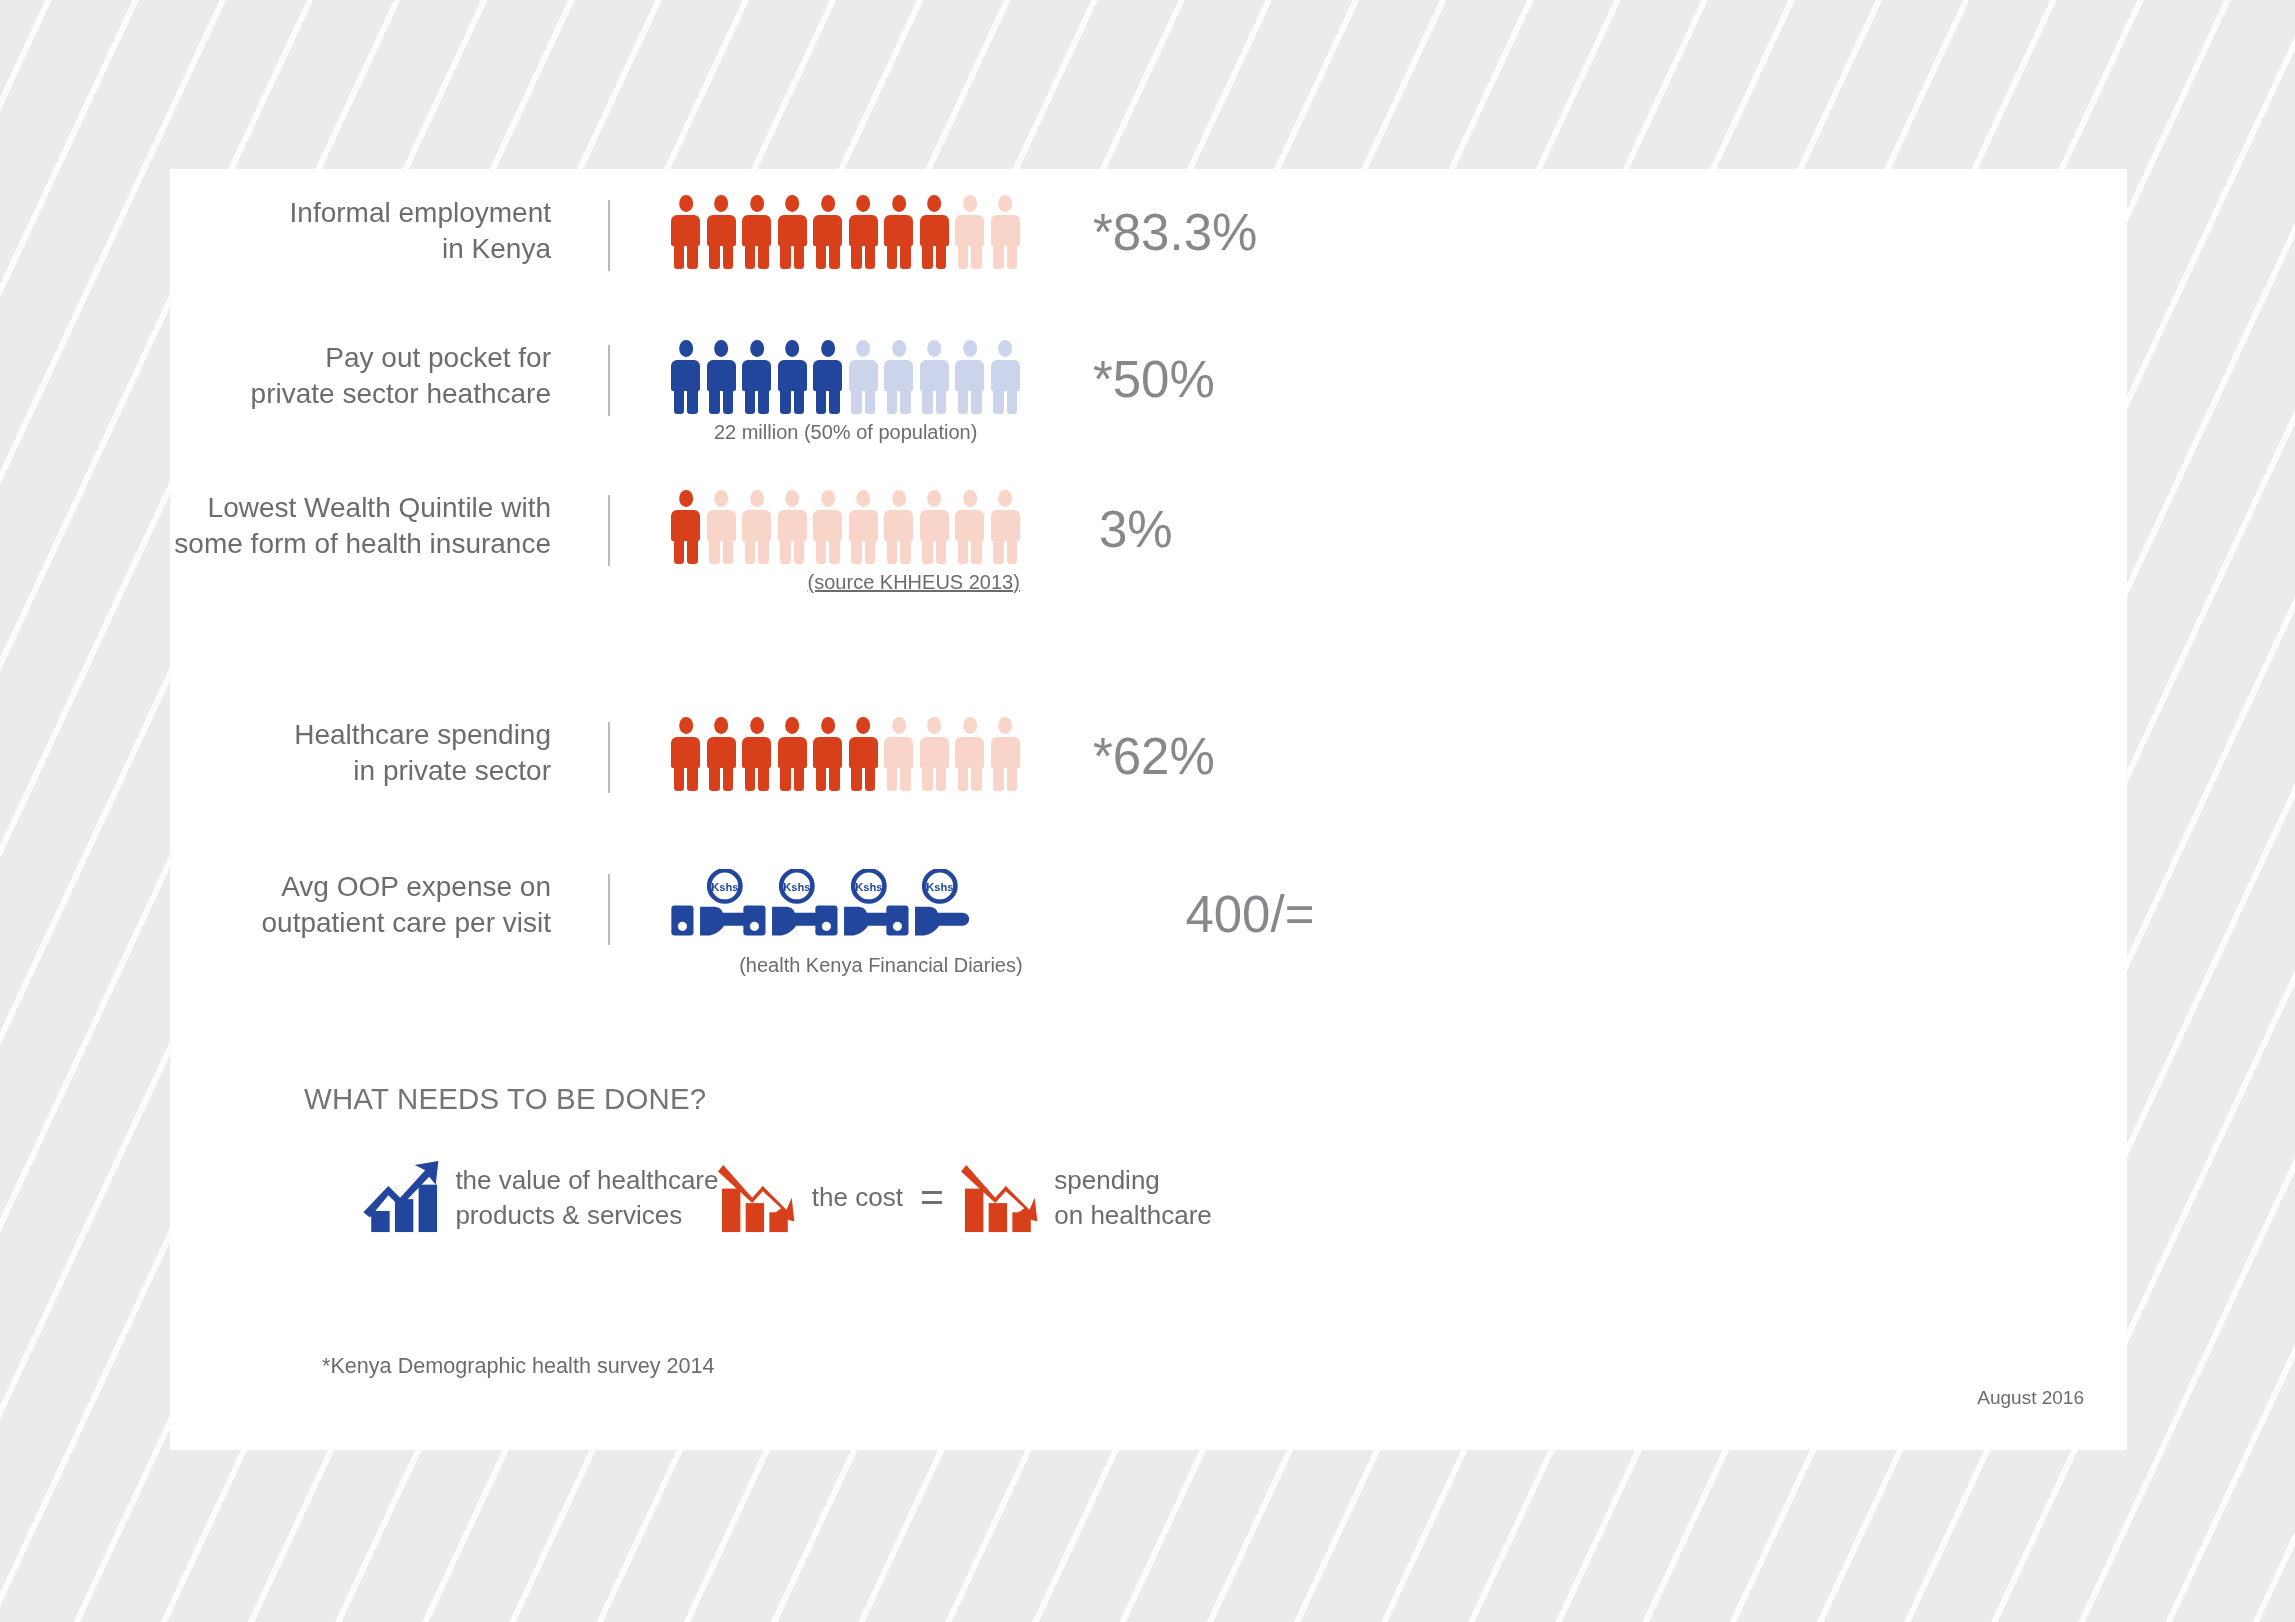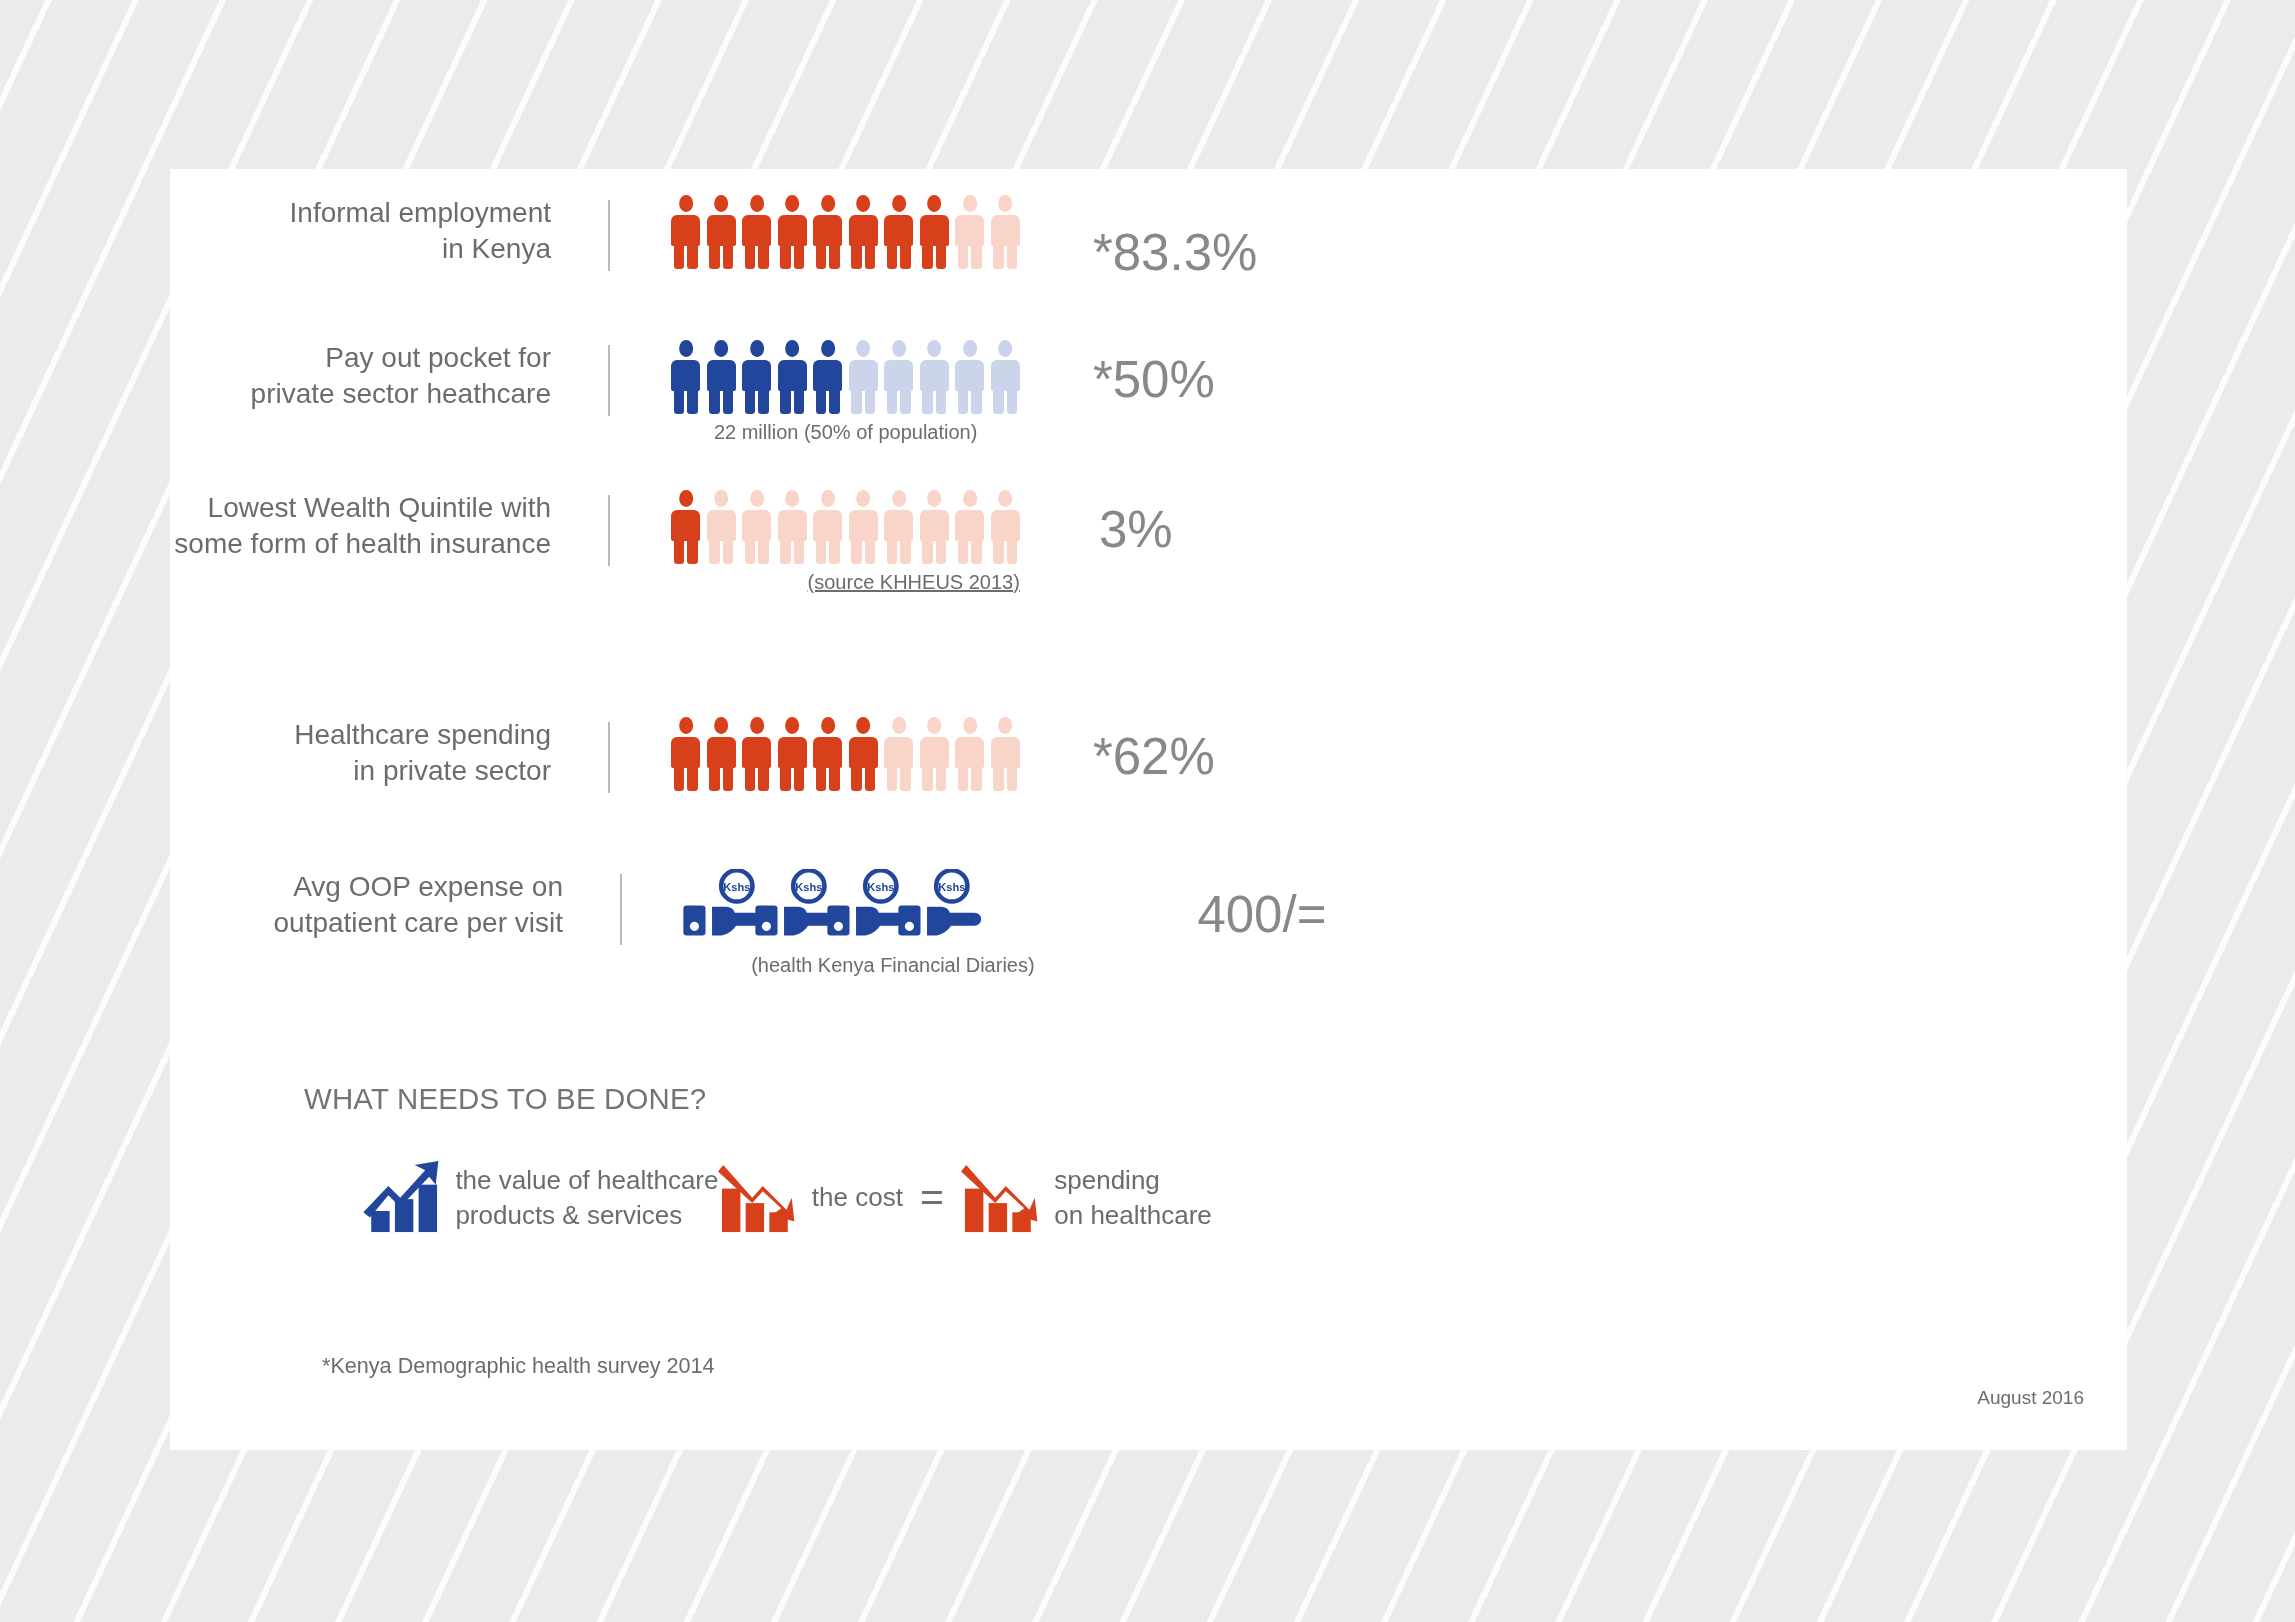--- a/index.html
+++ b/index.html
@@ -248,21 +248,21 @@
             <i class="leg-r"></i>
           </span>
         <span class="person" style="color:#f8d5c8">
             <i class="head"></i>
             <i class="body"></i>
             <i class="leg-l"></i>
             <i class="leg-r"></i>
           </span>
       </div>
     </div>
-    <div class="value" style="margin-left:41px; margin-top:32px;">*83.3%</div>
+    <div class="value" style="margin-left:41px; margin-top:12px;">*83.3%</div>
   </div>
 
   <div class="row" style="left:0px; top:171px; width:1898px;">
     <div class="row-label">Pay out pocket for
 private sector heathcare</div>
     <div class="divider" style="height:71px; margin-top:5.2px;"></div>
     <div class="pictos-wrap">
       <div class="pictos">
         <span class="person" style="color:#21469b">
             <i class="head"></i>
@@ -466,21 +466,21 @@
             <i class="head"></i>
             <i class="body"></i>
             <i class="leg-l"></i>
             <i class="leg-r"></i>
           </span>
       </div>
     </div>
     <div class="value" style="margin-left:41px; margin-top:14.4px;">*62%</div>
   </div>
 
-  <div class="row" style="left:12px; top:700px; width:1898px;">
+  <div class="row" style="left:0px; top:700px; width:1898px;">
     <div class="row-label">Avg OOP expense on
 outpatient care per visit</div>
     <div class="divider" style="height:71px; margin-top:5.2px;"></div>
     <div class="pictos-wrap">
       <div class="pictos" style="gap:15.7px;">
 
         <span class="money">
           <svg width="105" height="73" viewBox="0 0 160 112">
             <circle cx="82" cy="26" r="24" fill="none" stroke="#21469b" stroke-width="7"></circle>
             <text x="82" y="34" text-anchor="middle" font-family="Liberation Sans, sans-serif" font-size="17" font-weight="bold" fill="#21469b">Kshs</text>

